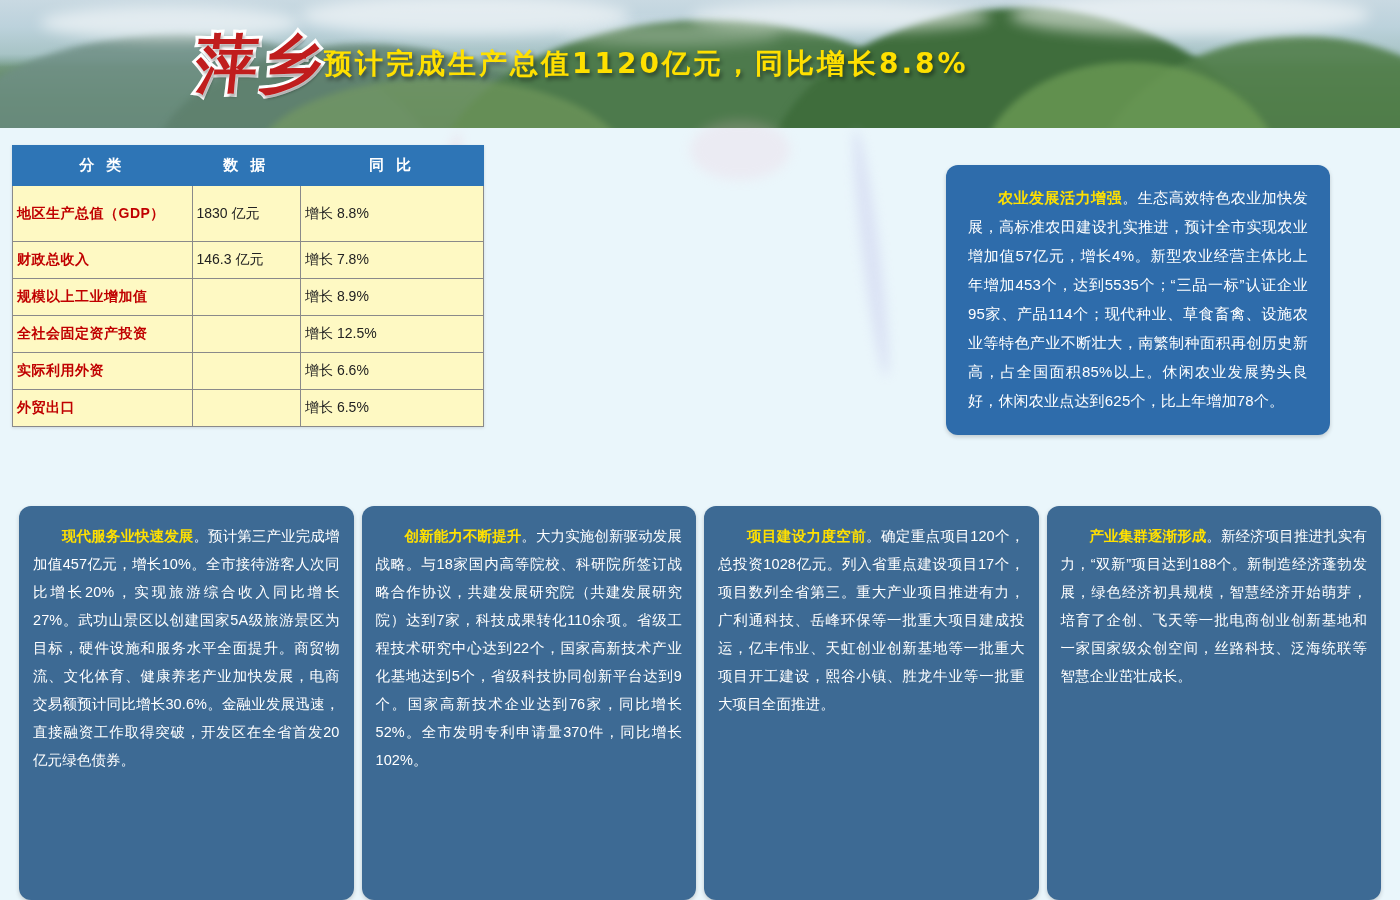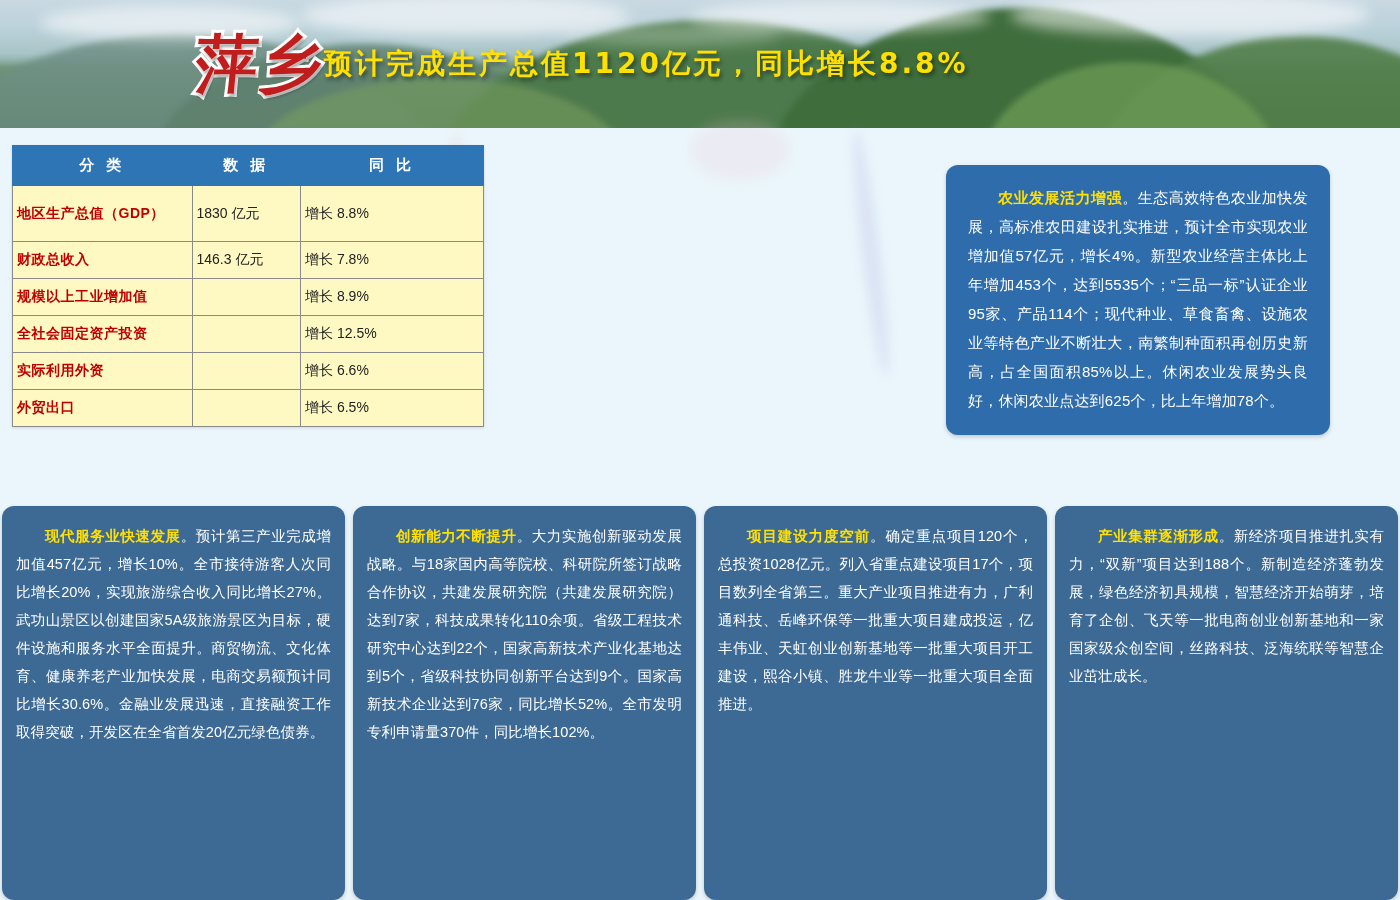--- a/index.html
+++ b/index.html
@@ -142,21 +142,21 @@
   .panel .ptitle {
     color: #ffe000;
     font-weight: bold;
   }
   #panel-industry { left: 512px; top: 37px; width: 418px; height: 270px; }
   #panel-agri     { left: 946px; top: 37px; width: 384px; height: 270px; }
 
   
   .cards {
     position: absolute; left: 0; top: 506px; width: 1400px; height: 394px;
-    display: flex; gap: 8px; padding: 0 2px;
+    display: flex; gap: 8px; padding: 0 19px;
   }
   .card {
     background: #3d6a94;
     border-radius: 12px;
     color: #ffffff;
     padding: 16px 14px 14px 14px;
     box-shadow: 0 2px 4px rgba(0,0,0,.18);
     flex: 1 1 0;
     min-width: 0;
   }

